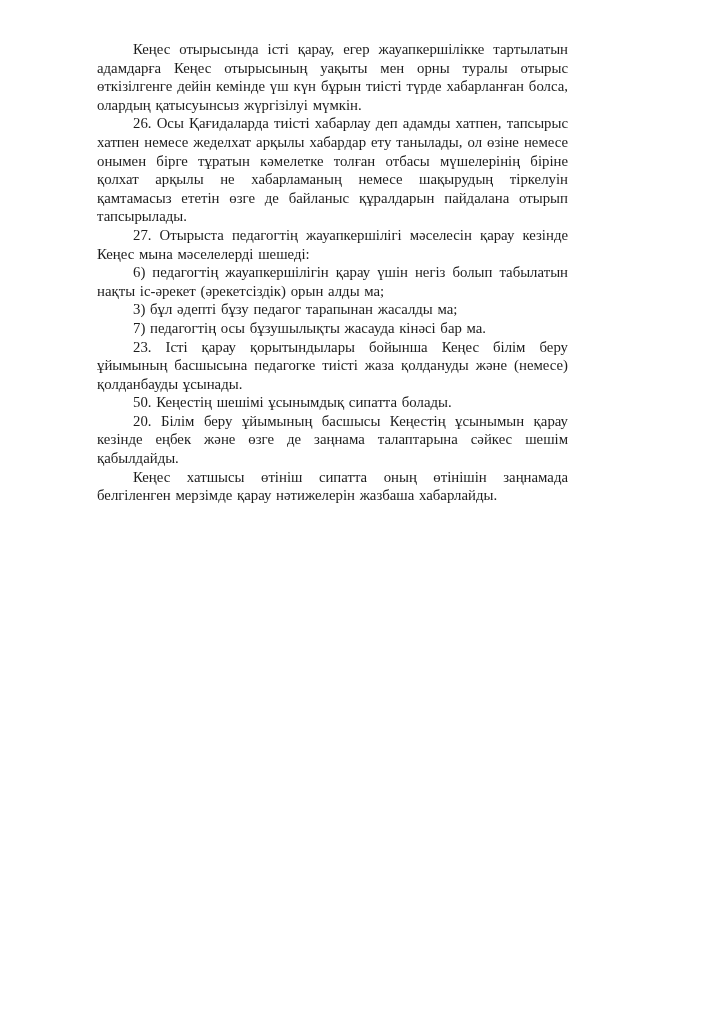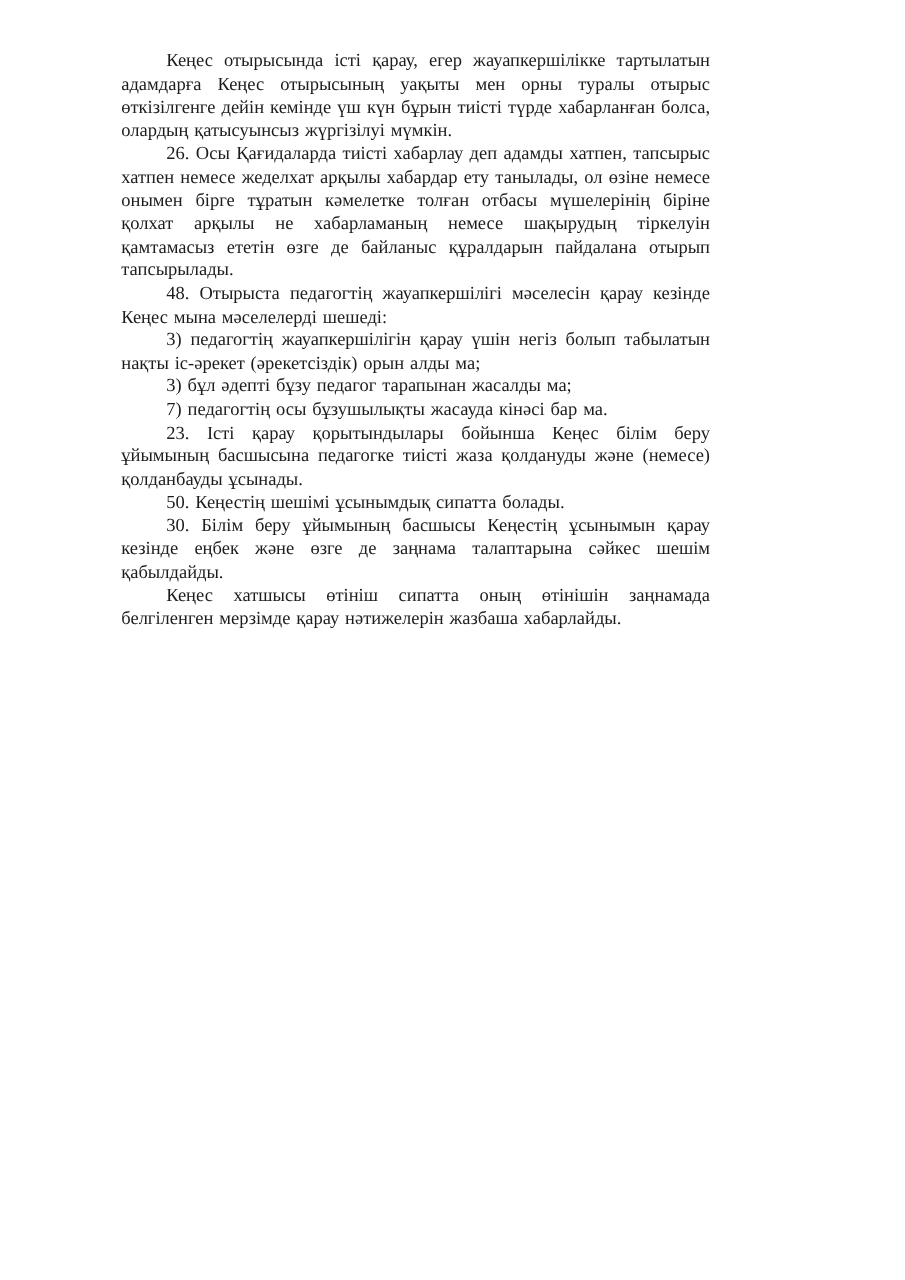--- a/index.html
+++ b/index.html
@@ -26,21 +26,21 @@
     color: #1c1c1c;
     word-spacing: 1px;
   }
 </style>
 </head>
 <body>
 
 <div class="page">
   <p class="doc-paragraph">Кеңес отырысында істі қарау, егер жауапкершілікке тартылатын адамдарға Кеңес отырысының уақыты мен орны туралы отырыс өткізілгенге дейін кемінде үш күн бұрын тиісті түрде хабарланған болса, олардың қатысуынсыз жүргізілуі мүмкін.</p>
   <p class="doc-paragraph">26. Осы Қағидаларда тиісті хабарлау деп адамды хатпен, тапсырыс хатпен немесе жеделхат арқылы хабардар ету танылады, ол өзіне немесе онымен бірге тұратын кәмелетке толған отбасы мүшелерінің біріне қолхат арқылы не хабарламаның немесе шақырудың тіркелуін қамтамасыз ететін өзге де байланыс құралдарын пайдалана отырып тапсырылады.</p>
-  <p class="doc-paragraph">48. Отырыста педагогтің жауапкершілігі мәселесін қарау кезінде Кеңес мына мәселелерді шешеді:</p>
-  <p class="doc-paragraph">3) педагогтің жауапкершілігін қарау үшін негіз болып табылатын нақты іс-әрекет (әрекетсіздік) орын алды ма;</p>
+  <p class="doc-paragraph">27. Отырыста педагогтің жауапкершілігі мәселесін қарау кезінде Кеңес мына мәселелерді шешеді:</p>
+  <p class="doc-paragraph">6) педагогтің жауапкершілігін қарау үшін негіз болып табылатын нақты іс-әрекет (әрекетсіздік) орын алды ма;</p>
   <p class="doc-paragraph">3) бұл әдепті бұзу педагог тарапынан жасалды ма;</p>
   <p class="doc-paragraph">7) педагогтің осы бұзушылықты жасауда кінәсі бар ма.</p>
   <p class="doc-paragraph">23. Істі қарау қорытындылары бойынша Кеңес білім беру ұйымының басшысына педагогке тиісті жаза қолдануды және (немесе) қолданбауды ұсынады.</p>
   <p class="doc-paragraph">50. Кеңестің шешімі ұсынымдық сипатта болады.</p>
-  <p class="doc-paragraph">30. Білім беру ұйымының басшысы Кеңестің ұсынымын қарау кезінде еңбек және өзге де заңнама талаптарына сәйкес шешім қабылдайды.</p>
+  <p class="doc-paragraph">20. Білім беру ұйымының басшысы Кеңестің ұсынымын қарау кезінде еңбек және өзге де заңнама талаптарына сәйкес шешім қабылдайды.</p>
   <p class="doc-paragraph">Кеңес хатшысы өтініш сипатта оның өтінішін заңнамада белгіленген мерзімде қарау нәтижелерін жазбаша хабарлайды.</p>
 </div>
 
 </body></html>

